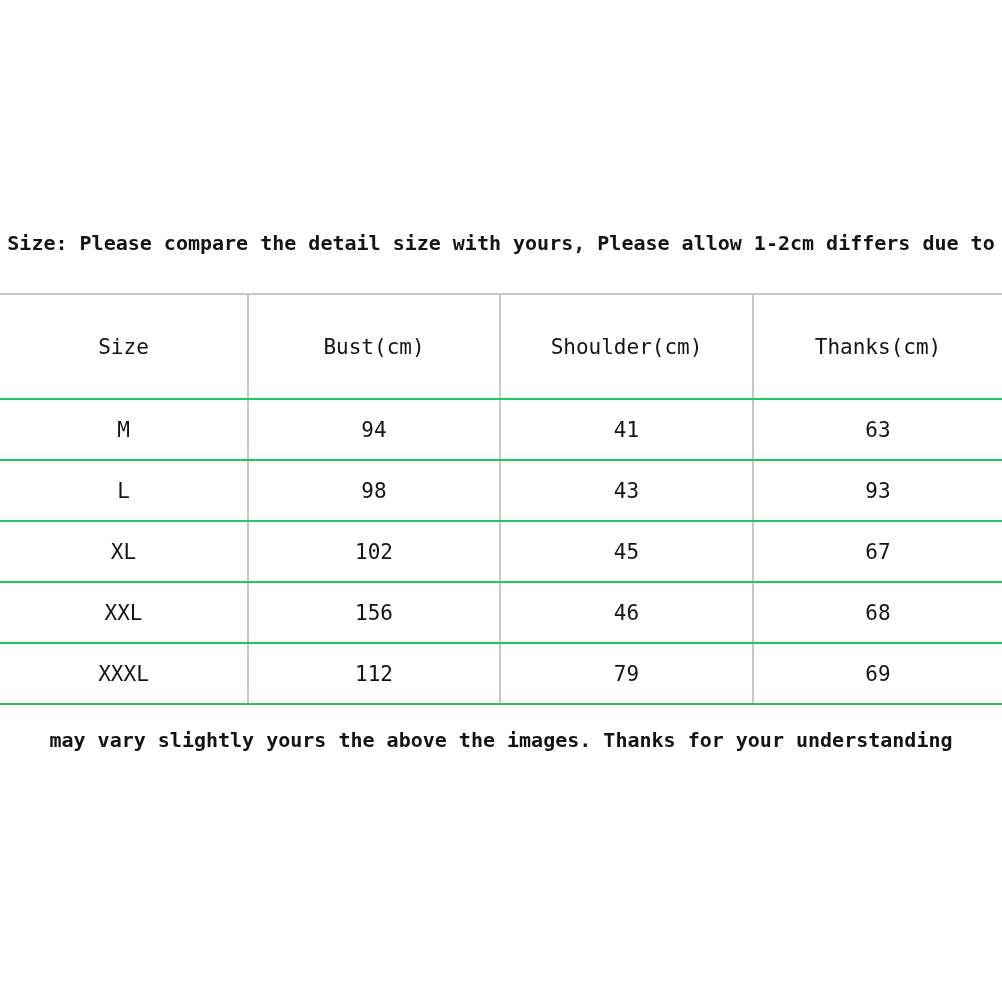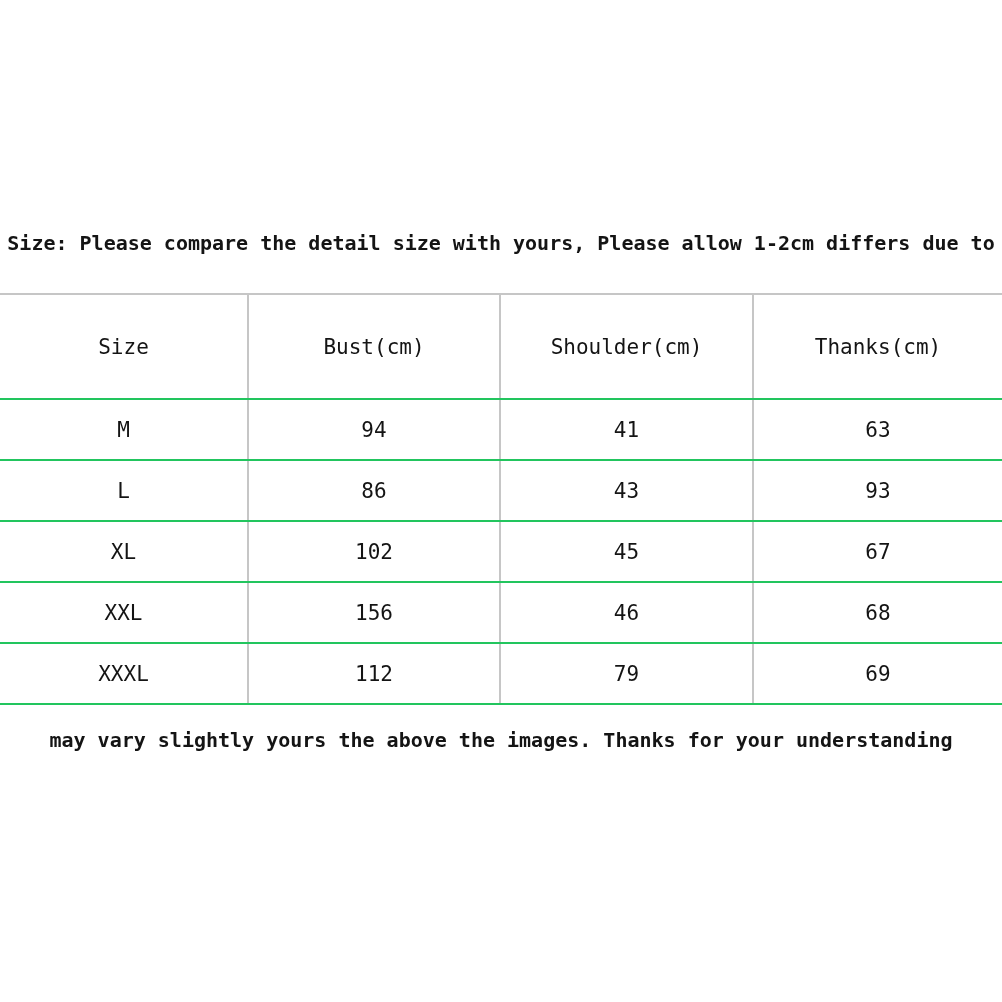--- a/index.html
+++ b/index.html
@@ -74,21 +74,21 @@
       <th>Thanks(cm)</th>
     </tr>
     <tr class="data-row">
       <td>M</td>
       <td>94</td>
       <td>41</td>
       <td>63</td>
     </tr>
     <tr class="data-row">
       <td>L</td>
-      <td>86</td>
+      <td>98</td>
       <td>43</td>
       <td>93</td>
     </tr>
     <tr class="data-row">
       <td>XL</td>
       <td>102</td>
       <td>45</td>
       <td>67</td>
     </tr>
     <tr class="data-row">

